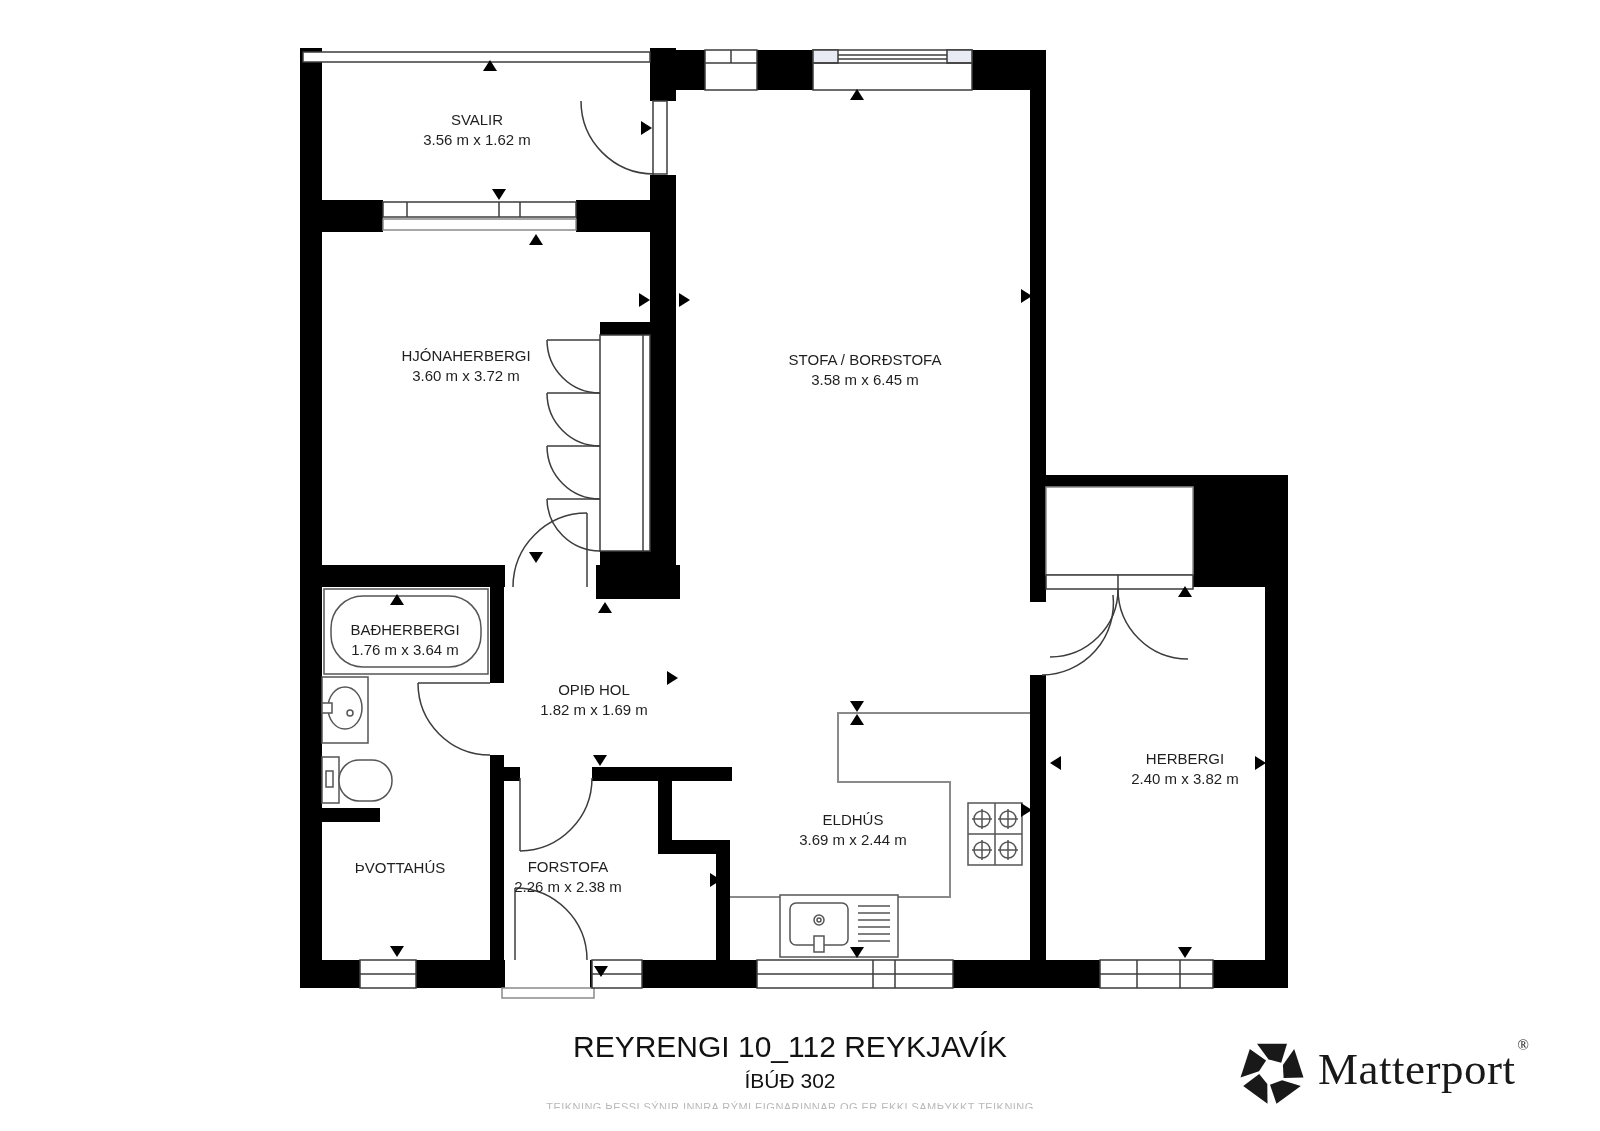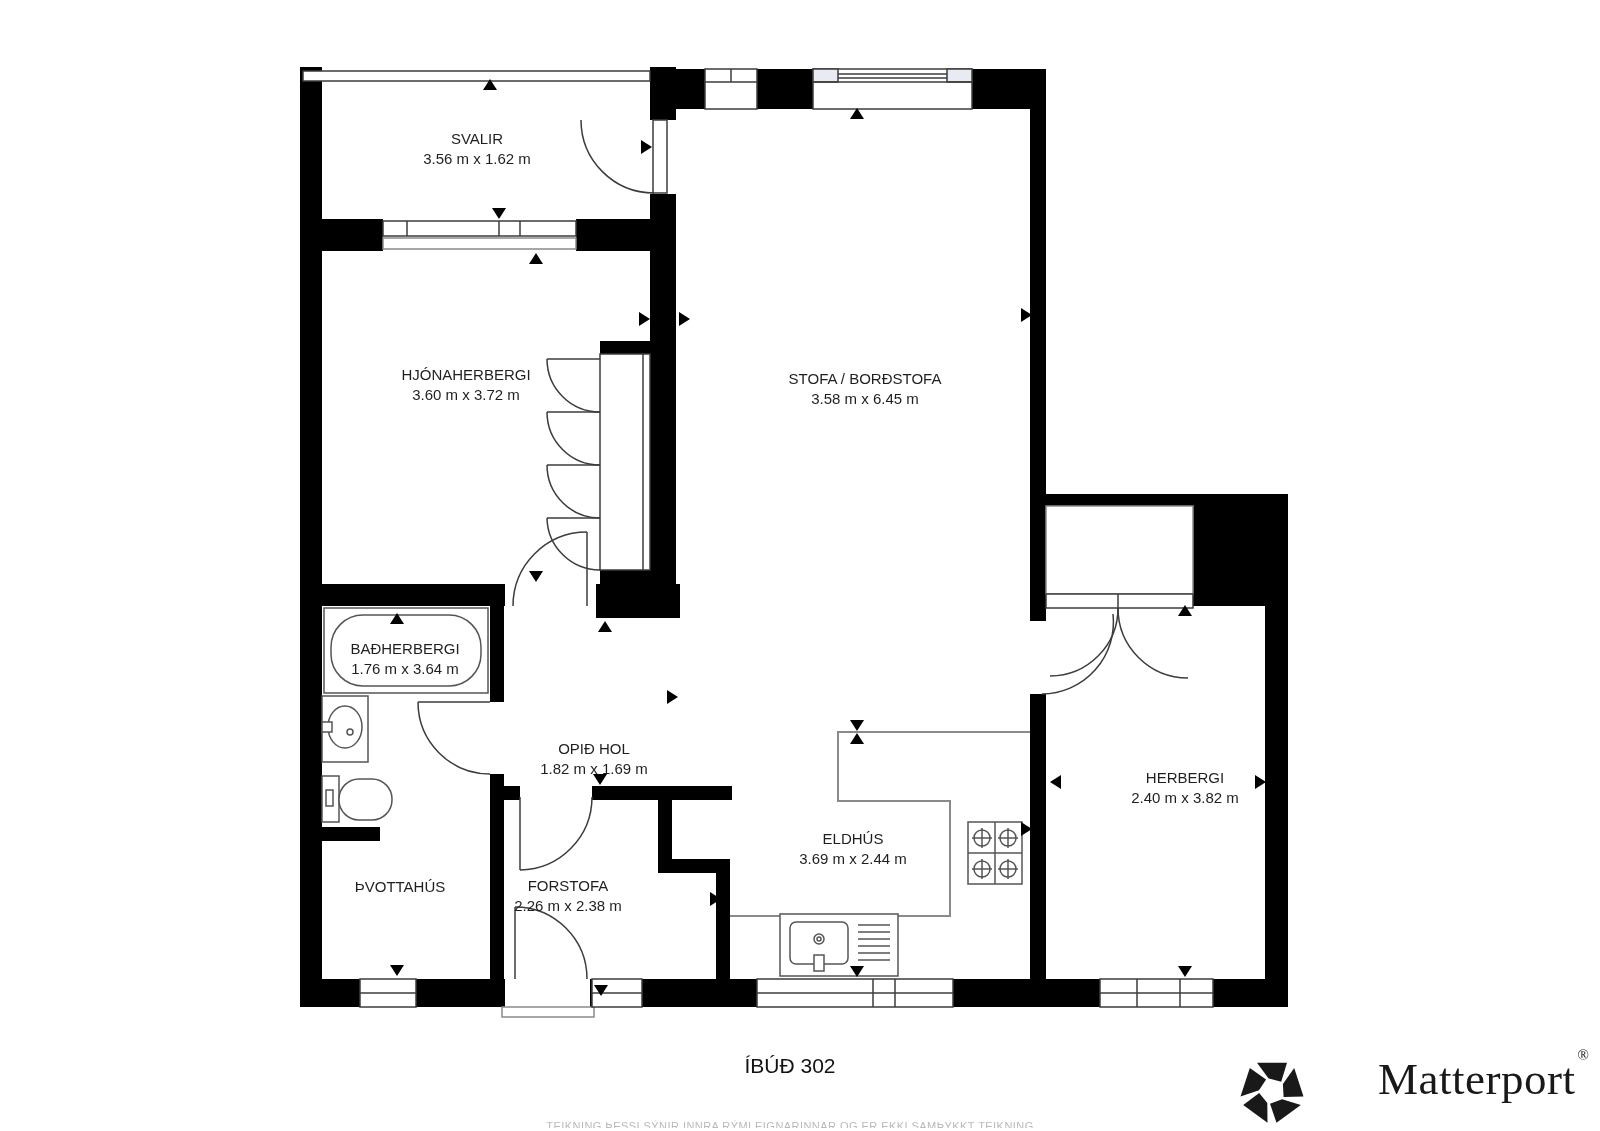--- a/index.html
+++ b/index.html
@@ -1,28 +1,28 @@
 <!DOCTYPE html>
 <html><head>
 <meta charset="utf-8">
 <style>
   html,body{margin:0;padding:0;background:#fff;}
   #canvas{position:relative;width:1600px;height:1109px;background:#ffffff;overflow:hidden;
-          font-family:"Liberation Sans",sans-serif;margin-top:19px;}
+          font-family:"Liberation Sans",sans-serif;}
   svg{position:absolute;left:0;top:0;}
   .room-label{position:absolute;transform:translate(-50%,-50%);text-align:center;color:#1f1f1f;
               font-size:15px;line-height:20px;white-space:nowrap;}
   .room-name{display:block;}
   .room-dims{display:block;}
   .plan-title{position:absolute;left:790px;top:1030px;transform:translateX(-50%);
               text-align:center;color:#121212;font-size:30px;line-height:34px;}
   .plan-title .sub{font-size:21px;}
   .disclaimer{position:absolute;left:790px;top:1101px;transform:translateX(-50%);
               color:#b9b9b9;font-size:11px;letter-spacing:.45px;white-space:nowrap;}
-  .logo{position:absolute;left:1285px;top:1034px;display:flex;gap:25px;}
+  .logo{position:absolute;left:1236px;top:1034px;display:flex;align-items:center;gap:14px;}
   .logo-text{font-family:"Liberation Serif",serif;font-size:45px;color:#191919;letter-spacing:.5px;}
   .logo-text sup{font-size:15px;position:relative;top:-18px;left:2px;}
 </style>
 </head>
 <body>
 
 <div id="canvas">
 
 <svg width="1600" height="1131" viewBox="0 0 1600 1131">
 
@@ -236,41 +236,42 @@
     <span class="room-dims">3.60 m x 3.72 m</span>
   </div>
   <div class="room-label" style="left:865px;top:370px">
     <span class="room-name">STOFA / BORÐSTOFA</span>
     <span class="room-dims">3.58 m x 6.45 m</span>
   </div>
   <div class="room-label" style="left:405px;top:640px">
     <span class="room-name">BAÐHERBERGI</span>
     <span class="room-dims">1.76 m x 3.64 m</span>
   </div>
-  <div class="room-label" style="left:594px;top:740px">
+  <div class="room-label" style="left:594px;top:700px">
     <span class="room-name">OPIÐ HOL</span>
     <span class="room-dims">1.82 m x 1.69 m</span>
   </div>
   <div class="room-label" style="left:400px;top:868px">
     <span class="room-name">ÞVOTTAHÚS</span>
   </div>
   <div class="room-label" style="left:568px;top:877px">
     <span class="room-name">FORSTOFA</span>
     <span class="room-dims">2.26 m x 2.38 m</span>
   </div>
   <div class="room-label" style="left:853px;top:830px">
     <span class="room-name">ELDHÚS</span>
     <span class="room-dims">3.69 m x 2.44 m</span>
   </div>
   <div class="room-label" style="left:1185px;top:769px">
     <span class="room-name">HERBERGI</span>
     <span class="room-dims">2.40 m x 3.82 m</span>
   </div>
 
   <div class="plan-title">
+    <div>REYRENGI 10_112 REYKJAVÍK</div>
     <div class="sub">ÍBÚÐ 302</div>
   </div>
   <div class="disclaimer">TEIKNING ÞESSI SÝNIR INNRA RÝMI EIGNARINNAR OG ER EKKI SAMÞYKKT TEIKNING</div>
 
   <div class="logo">
     <span style="width:68px;height:70px;display:inline-block;"></span>
     <span class="logo-text"><span>Matterport</span><sup>®</sup></span>
   </div>
 </div>
 

